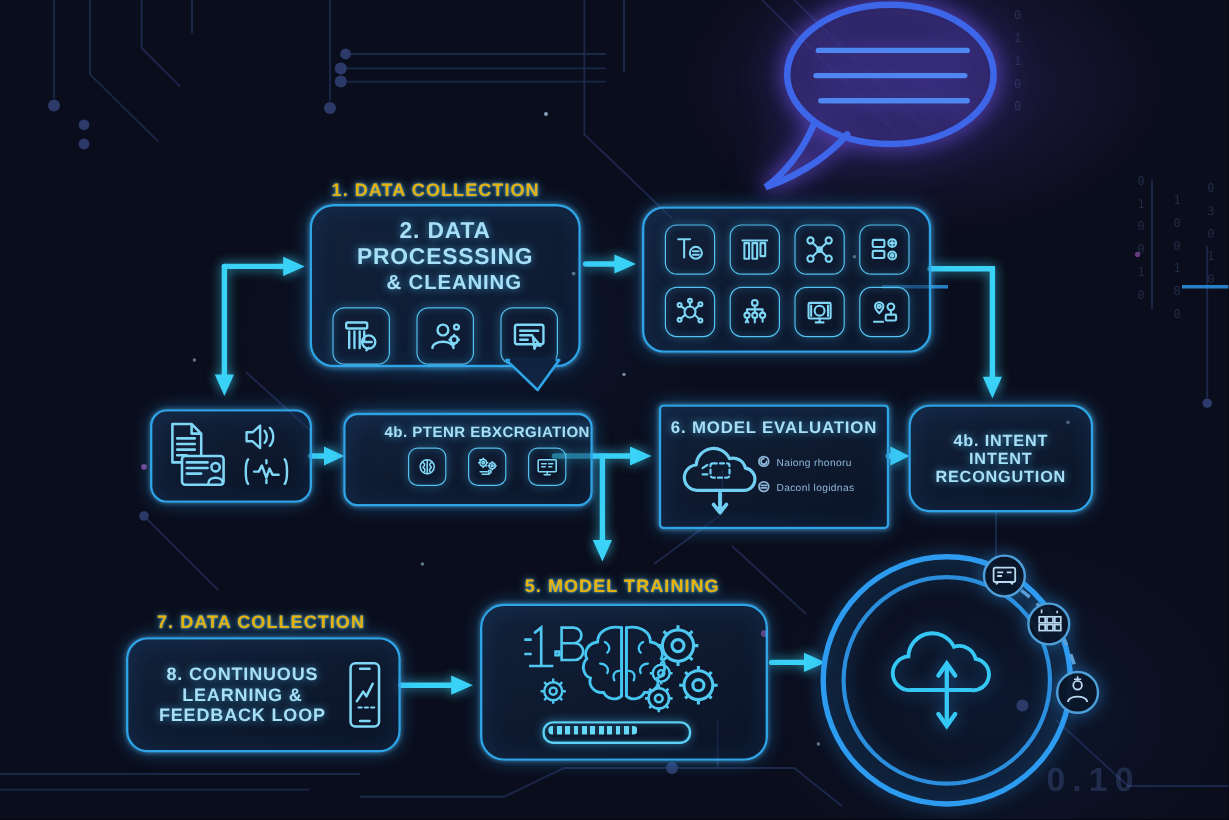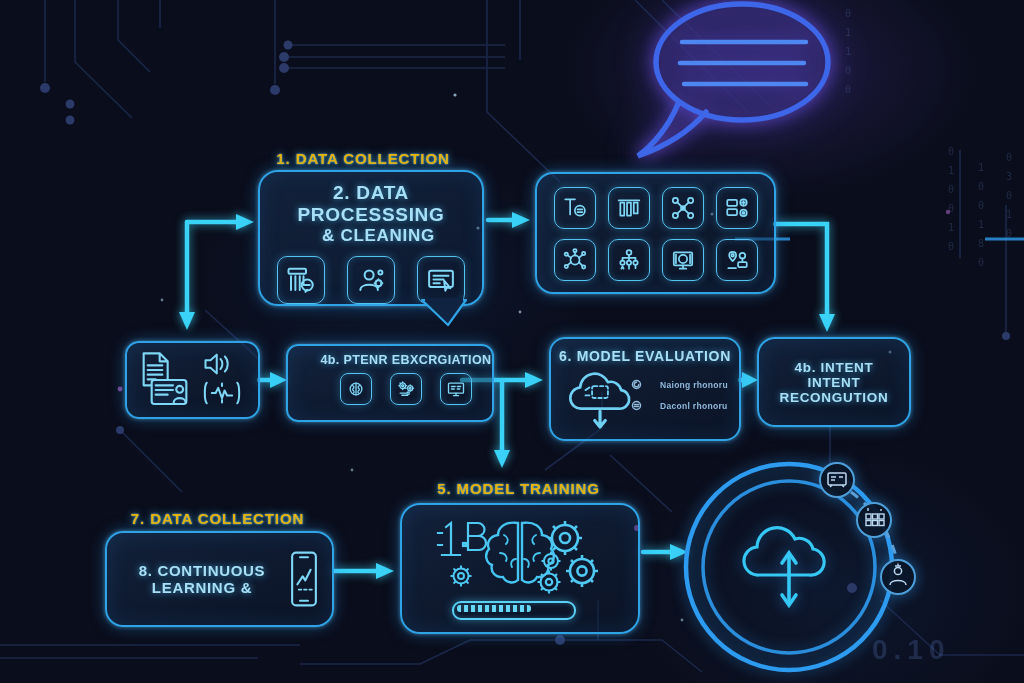--- a/index.html
+++ b/index.html
@@ -32,22 +32,22 @@
     justify-content:center;color:#7fd6f5;
     box-shadow:0 0 9px rgba(70,190,250,.35),inset 0 0 7px rgba(70,190,250,.22);}
   .ic{stroke:currentColor;fill:none;stroke-width:1.6;stroke-linecap:round;stroke-linejoin:round;}
   .row{display:flex;justify-content:center;}
   
   .arrows{position:absolute;left:0;top:0;pointer-events:none;
     filter:drop-shadow(0 0 5px rgba(61,213,248,.75));}
   .arrow{stroke:#3ad2f6;stroke-width:4.5;fill:none;stroke-linecap:round;stroke-linejoin:miter;}
   .ah{fill:#3ad2f6;stroke:none;}
   
-  .evalrow{display:flex;align-items:center;gap:18px;color:#8fb9da;font-size:8.5px;
-    letter-spacing:.3px;font-weight:bold;}
+  .evalrow{display:flex;align-items:center;gap:5px;color:#8fb9da;font-size:8.5px;
+    letter-spacing:.3px;font-weight:normal;}
   
   .pbar{position:absolute;left:50px;top:96px;width:120px;height:15px;border:2px solid #59d0f4;
     border-radius:9px;box-shadow:0 0 8px rgba(70,200,250,.5),inset 0 0 5px rgba(70,200,250,.3);}
   .pfill{height:7px;margin:2px 0 0 3px;border-radius:3px;
     background:repeating-linear-gradient(90deg,#66d8f7 0 4px,rgba(102,216,247,.12) 4px 7px);}
 </style>
 </head>
 <body>
 
 <div class="app">
@@ -357,42 +357,42 @@
       </div>
       <div class="iconbox" style="width:30px;height:30px;border-radius:8px;">
         <svg class="ic" width="20" height="20" viewBox="0 0 24 24">
           <rect x="3" y="5" width="18" height="12" rx="1"></rect>
           <path d="M6.5,9 H11 M6.5,12 H10 M13.5,9 H17.5 M13.5,12 H16.5 M9,20 H15 M12,17 V20"></path>
         </svg>
       </div>
     </div>
   </div>
 
-  <div class="node" style="left:549px;top:337px;width:188px;height:100px;border-radius:16px;">
+  <div class="node" style="left:549px;top:337px;width:188px;height:100px;border-radius:4px;">
     <div class="boxtitle" style="margin-top:9px;font-size:14px;">6. MODEL EVALUATION</div>
     <svg class="ic" style="position:absolute;left:14px;top:30px;color:#6fd0f4;" width="70" height="66" viewBox="0 0 52 50">
       <path d="M12,30 a8,8 0 0 1 -1,-16 a11,11 0 0 1 21,-4 a8,8 0 0 1 10,6 a7,7 0 0 1 -2,14 Z" stroke-width="2"></path>
       <rect x="20" y="13" width="12" height="9" rx="1.5" stroke-dasharray="2.5 2" stroke-width="1.4"></rect>
       <path d="M15,16 l3,-2 M15,20 h3" stroke-width="1.4"></path>
       <path d="M26,32 V42 M22,39 L26,44 L30,39" stroke-width="2.4"></path>
     </svg>
     <div style="position:absolute;left:80px;top:40px;display:flex;flex-direction:column;gap:10px;">
       <div class="evalrow">
         <svg class="ic" width="11" height="11" viewBox="0 0 12 12" style="color:#8fb9da;">
           <circle cx="6" cy="6" r="4.4"></circle>
             <path d="M6,3.5 A2.5,2.5 0 1 0 8.5,6"></path>
         </svg>
         <span>Naiong rhonoru</span>
       </div>
       <div class="evalrow">
         <svg class="ic" width="11" height="11" viewBox="0 0 12 12" style="color:#8fb9da;">
           <circle cx="6" cy="6" r="4.4"></circle>
             <path d="M3.6,4.8 H8.4 M3.6,7.2 H8.4"></path>
         </svg>
-        <span>Daconl rhonoru</span>
+        <span>Daconl logidnas</span>
       </div>
     </div>
   </div>
 
   <div class="node" style="left:757px;top:337px;width:150px;height:86px;border-radius:18px;display:flex;flex-direction:column;justify-content:center;">
     <div class="boxtitle" style="font-size:13.5px;">4b. INTENT</div>
     <div class="boxtitle" style="font-size:13.5px;">INTENT</div>
     <div class="boxtitle" style="font-size:13.5px;">RECONGUTION</div>
   </div>
 
@@ -445,20 +445,21 @@
 
     <div class="pbar">
       <div class="pfill" style="width: 62%;"></div>
     </div>
   </div>
 
   <div class="node" style="left:105px;top:531px;width:225px;height:92px;border-radius:18px;">
     <div style="position:absolute;left:10px;top:0;width:170px;height:92px;display:flex;flex-direction:column;justify-content:center;">
       <div class="boxtitle" style="font-size:15px;">8. CONTINUOUS</div>
       <div class="boxtitle" style="font-size:15px;">LEARNING &amp;</div>
+      <div class="boxtitle" style="font-size:15px;">FEEDBACK LOOP</div>
     </div>
     <svg class="ic" style="position:absolute;right:12px;top:17px;color:#7fd6f5;" width="32" height="58" viewBox="0 0 24 44">
       <rect x="3" y="2" width="18" height="40" rx="3"></rect>
       <path d="M9,5.5 H15 M9,38.5 H15"></path>
       <path d="M7,26 L11,20 L13,23 L17,15"></path>
       <path d="M8,30 h2 M12,30 h2 M16,30 h2" stroke-width="1.3"></path>
     </svg>
   </div>
 
   <svg style="position:absolute;left:675px;top:450px;filter:drop-shadow(0 0 7px rgba(45,155,240,.55));" width="260" height="233">

